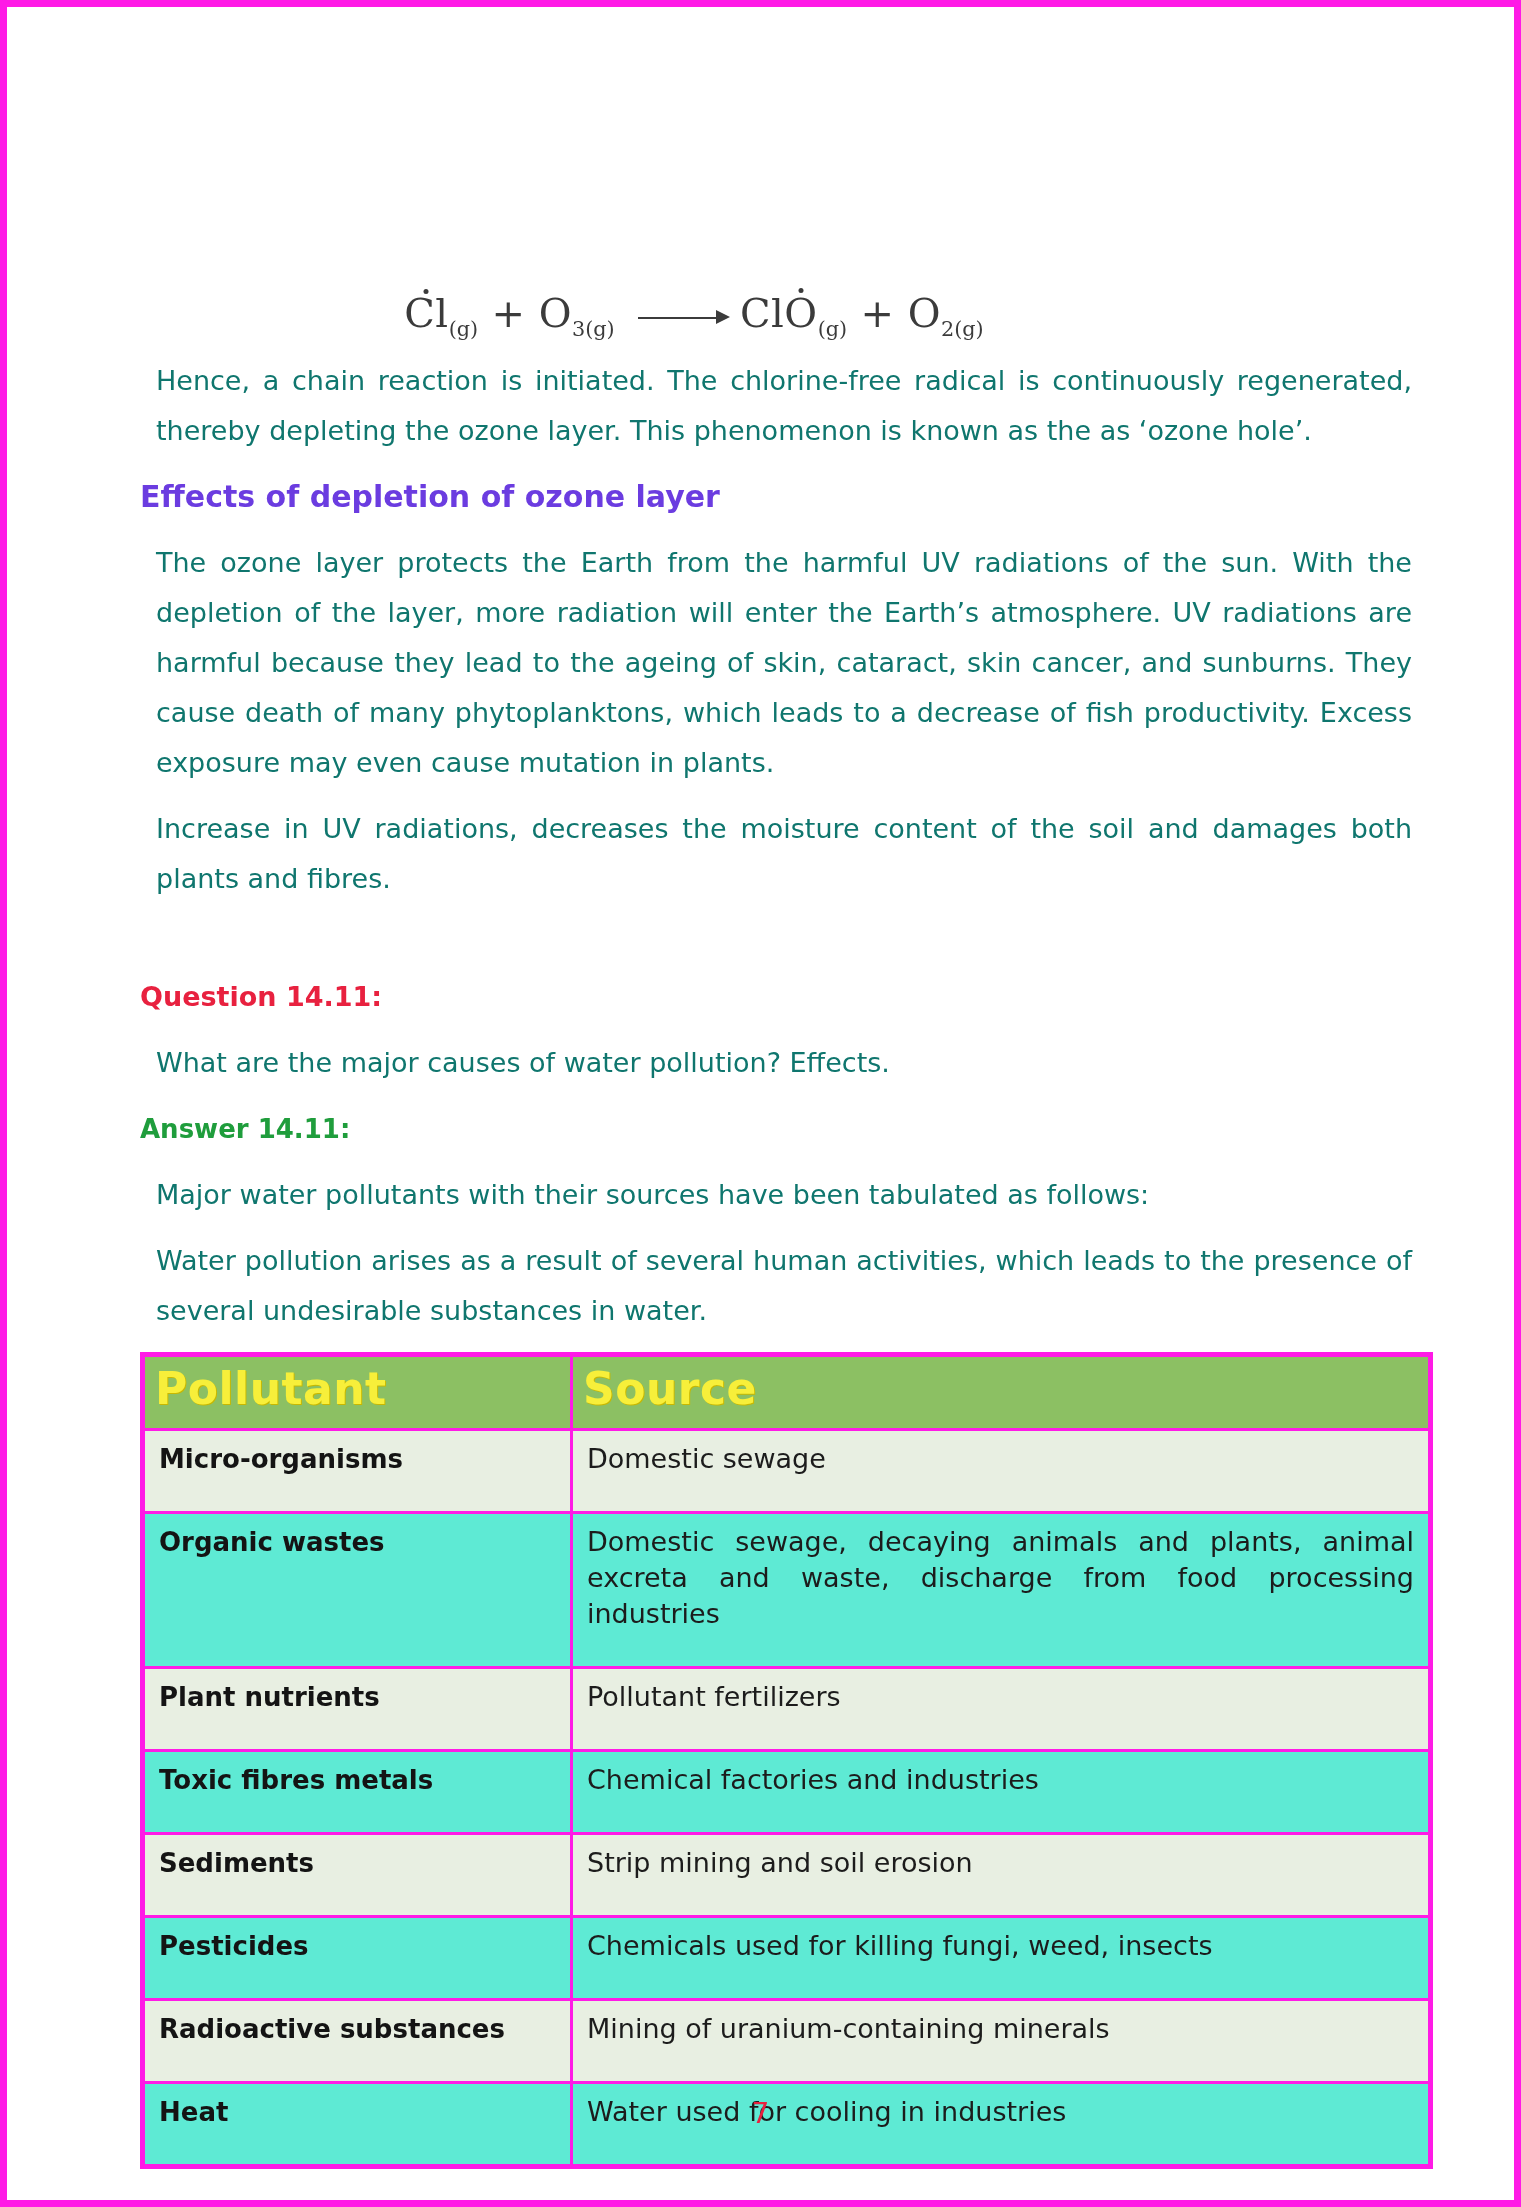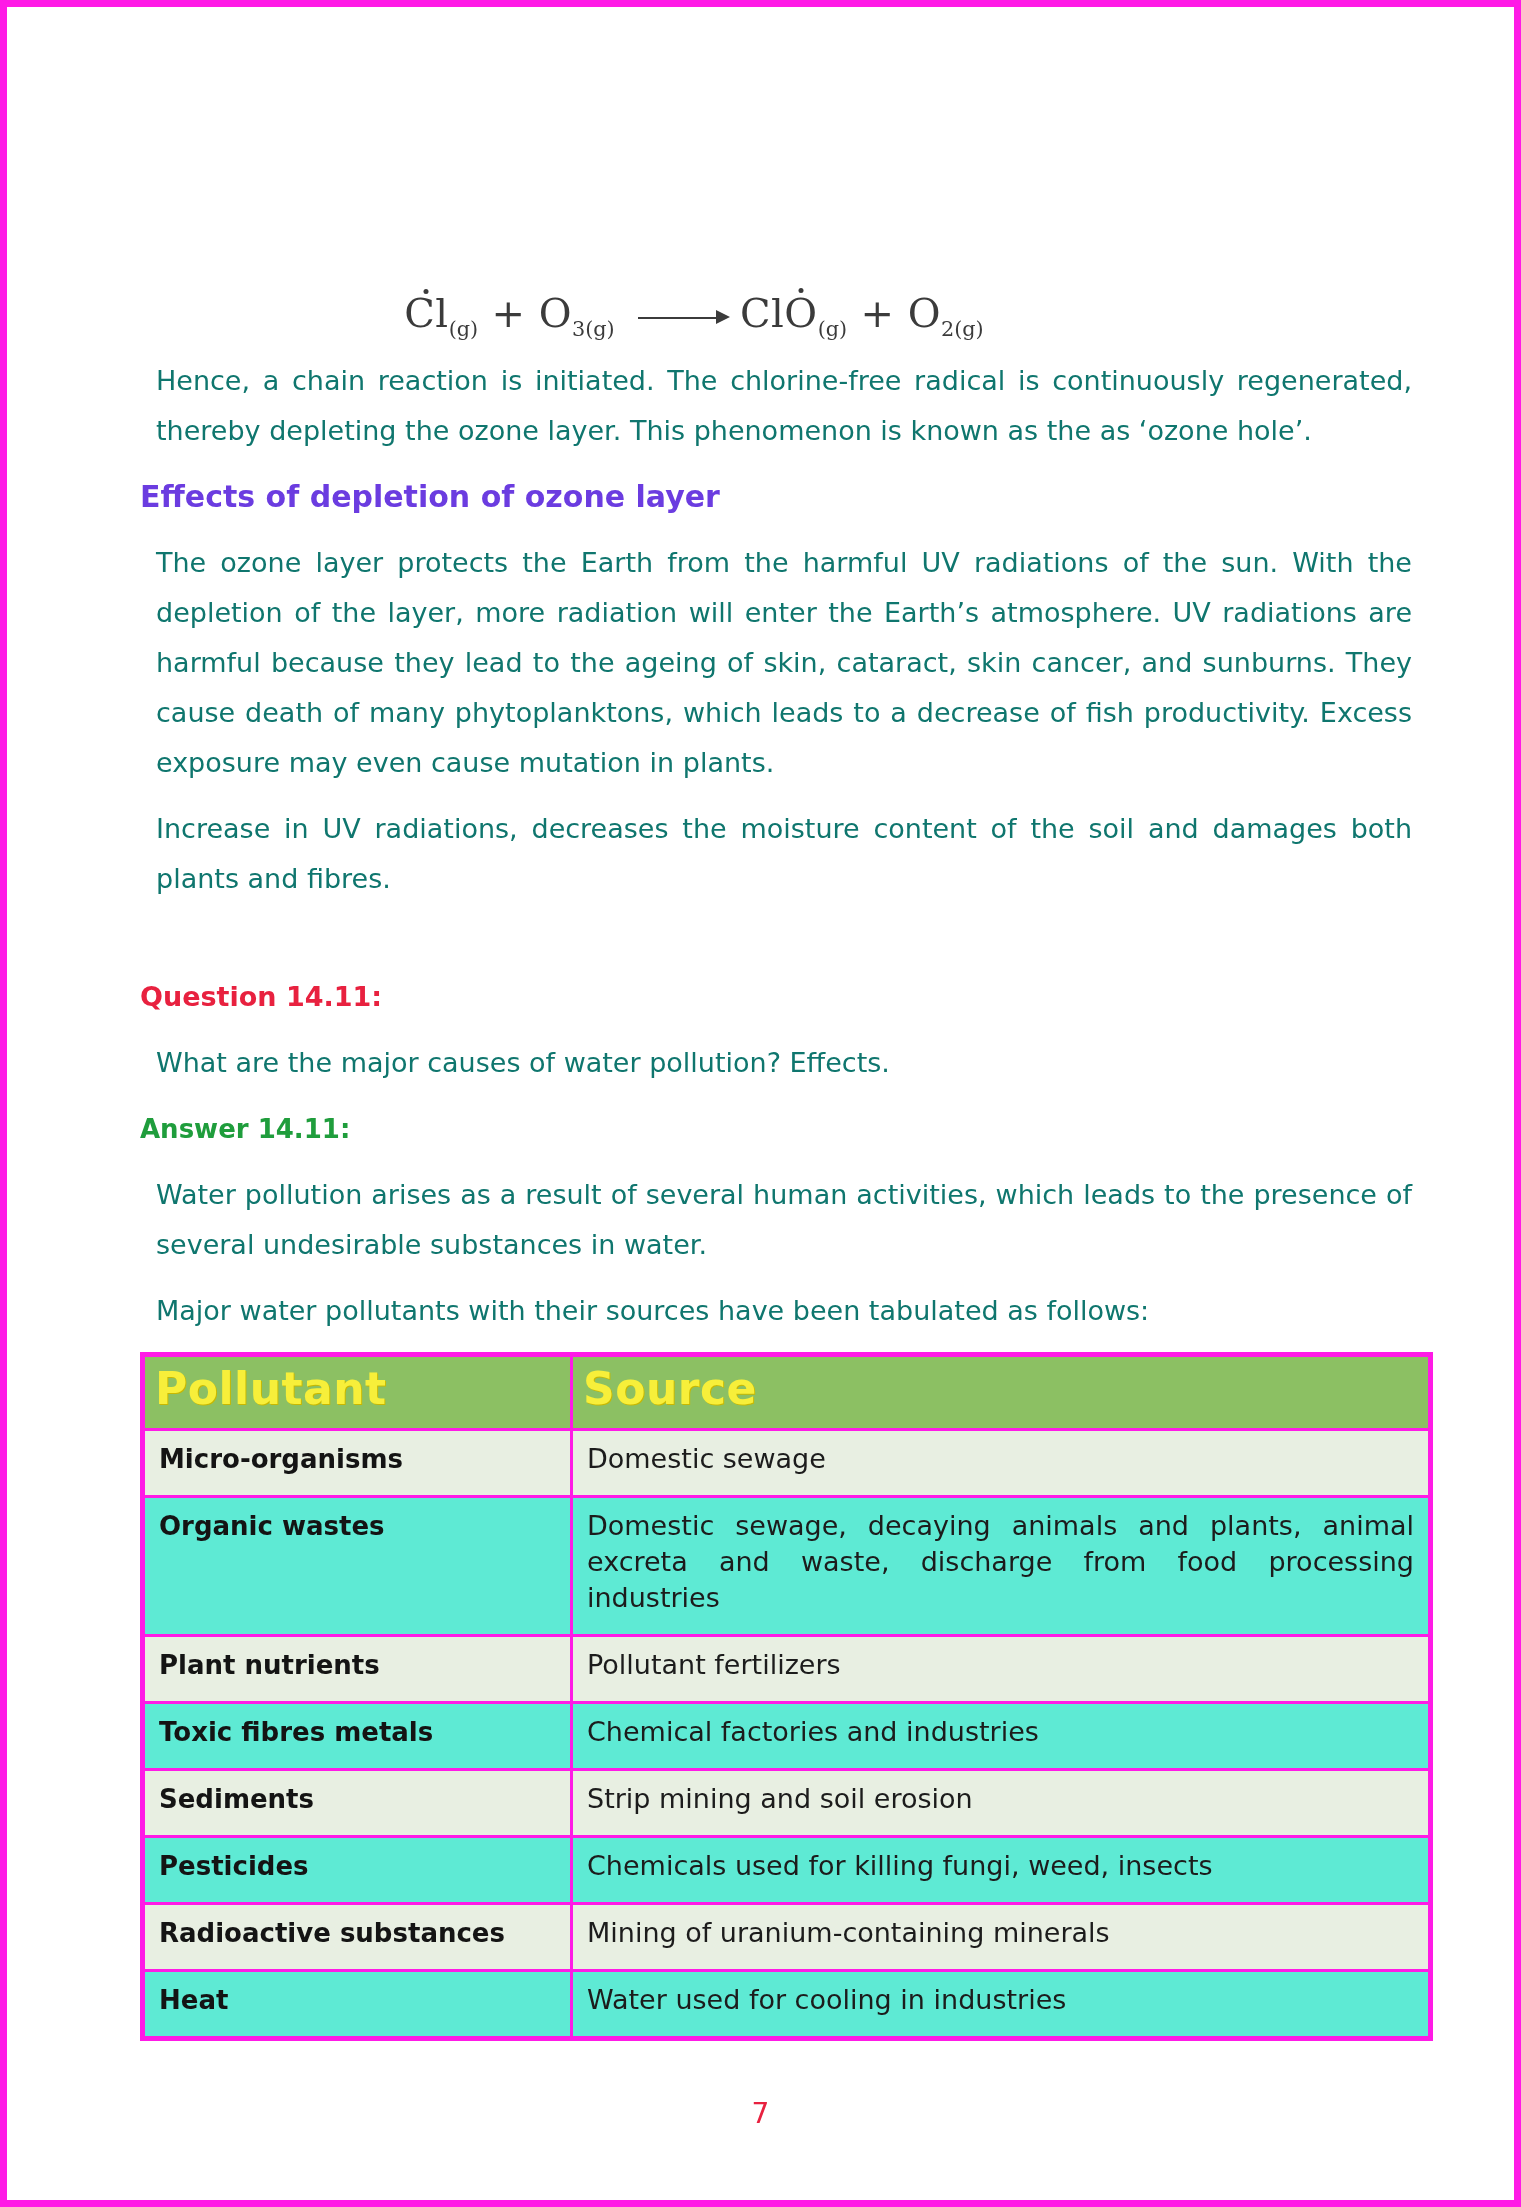--- a/index.html
+++ b/index.html
@@ -142,21 +142,21 @@
     border-collapse: collapse;
     table-layout: fixed;
     border: 5px solid #ff1ae6;
   }
   .pollutant-table col.c1 { width: 429px; }
   .pollutant-table col.c2 { width: 859px; }
   .pollutant-table th,
   .pollutant-table td {
     border: 3px solid #ff1ae6;
     vertical-align: top;
-    padding: 10px 14px 18px 14px;
+    padding: 10px 14px 34px 14px;
   }
   .pollutant-table thead th {
     background: #8cc063;
     color: #f7ef3a;
     font-size: 44px;
     font-weight: bold;
     text-align: left;
     padding: 6px 10px 14px 10px;
     text-shadow: 1px 1px 0 #c8b800;
     letter-spacing: 0.5px;
@@ -211,22 +211,22 @@
     <p class="para">The ozone layer protects the Earth from the harmful UV radiations of the sun. With the depletion of the layer, more radiation will enter the Earth’s atmosphere. UV radiations are harmful because they lead to the ageing of skin, cataract, skin cancer, and sunburns. They cause death of many phytoplanktons, which leads to a decrease of fish productivity. Excess exposure may even cause mutation in plants.</p>
 
     <p class="para">Increase in UV radiations, decreases the moisture content of the soil and damages both plants and fibres.</p>
 
     <div class="gap-block"></div>
 
     <p class="heading-red">Question 14.11:</p>
     <p class="para left">What are the major causes of water pollution? Effects.</p>
 
     <p class="heading-green">Answer 14.11:</p>
+    <p class="para left">Major water pollutants with their sources have been tabulated as follows:</p>
     <p class="para">Water pollution arises as a result of several human activities, which leads to the presence of several undesirable substances in water.</p>
-    <p class="para left">Major water pollutants with their sources have been tabulated as follows:</p>
 
     <table class="pollutant-table">
       <colgroup>
         <col class="c1">
         <col class="c2">
       </colgroup>
       <thead>
         <tr>
           <th>Pollutant</th>
           <th>Source</th>

